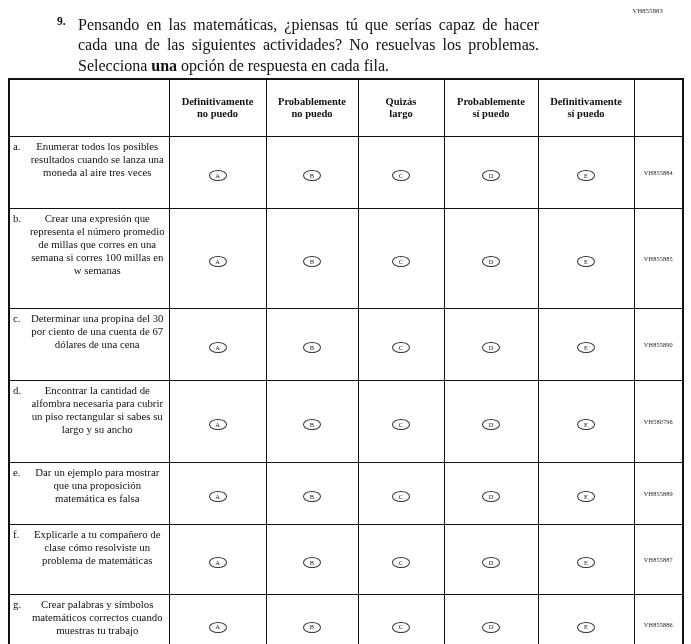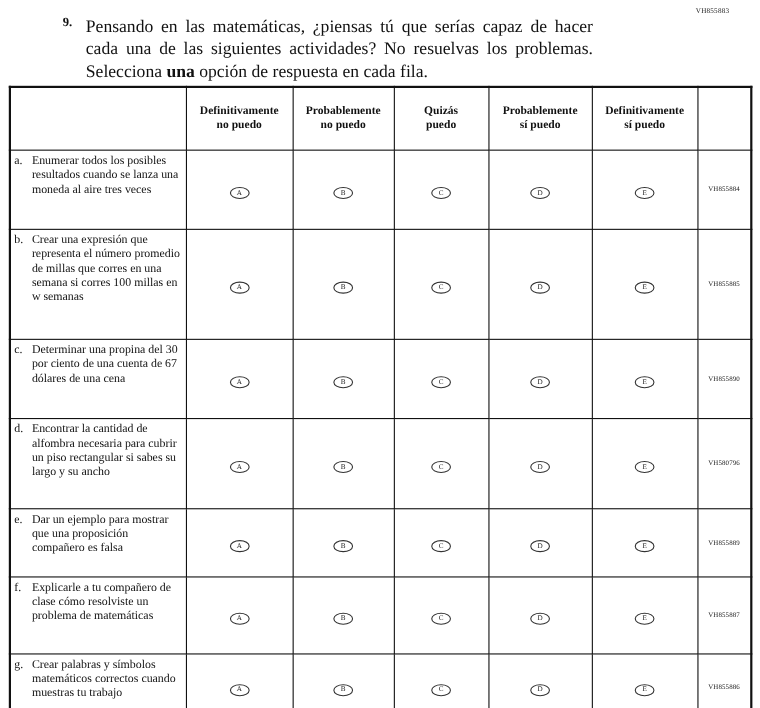--- a/index.html
+++ b/index.html
@@ -38,21 +38,21 @@
     padding:16px 1px; line-height:1.15; vertical-align:middle;
   }
   th.opt-head span { display:block; }
 
   td.activity {
     vertical-align:top; padding:3px 3px 3px 3px;
     font-size:10.8px; line-height:1.2;
   }
   .activity-inner { display:flex; gap:4px; }
   .row-letter { width:12px; flex:none; }
-  .row-text { flex:1; }
+  .row-text { flex:1;text-align:center; }
 
   td.opt { text-align:center; vertical-align:middle; }
   .bubble {
     display:inline-flex; align-items:center; justify-content:center;
     width:16px; height:9px;
     border:1.3px solid #333; border-radius:50%;
     font-size:6.5px; line-height:1; color:#222;
     cursor:pointer; background:#fff;
   }
 
@@ -100,21 +100,21 @@
         <th class="opt-head">
           <span>Definitivamente</span>
           <span>no puedo</span>
         </th>
         <th class="opt-head">
           <span>Probablemente</span>
           <span>no puedo</span>
         </th>
         <th class="opt-head">
           <span>Quizás</span>
-          <span>puedo</span>
+          <span>largo</span>
         </th>
         <th class="opt-head">
           <span>Probablemente</span>
           <span>sí puedo</span>
         </th>
         <th class="opt-head">
           <span>Definitivamente</span>
           <span>sí puedo</span>
         </th>
         <th></th>
@@ -177,21 +177,21 @@
         <td class="opt"><span class="bubble">C</span></td>
         <td class="opt"><span class="bubble">D</span></td>
         <td class="opt"><span class="bubble">E</span></td>
         <td class="code">VH580796</td>
       </tr>
 
       <tr class="r-e">
         <td class="activity">
               <div class="activity-inner">
           <span class="row-letter">e.</span>
-          <span class="row-text">Dar un ejemplo para mostrar que una proposición compañero es falsa</span>
+          <span class="row-text">Dar un ejemplo para mostrar que una proposición matemática es falsa</span>
               </div>
             </td>
         <td class="opt"><span class="bubble">A</span></td>
         <td class="opt"><span class="bubble">B</span></td>
         <td class="opt"><span class="bubble">C</span></td>
         <td class="opt"><span class="bubble">D</span></td>
         <td class="opt"><span class="bubble">E</span></td>
         <td class="code">VH855889</td>
       </tr>
 

